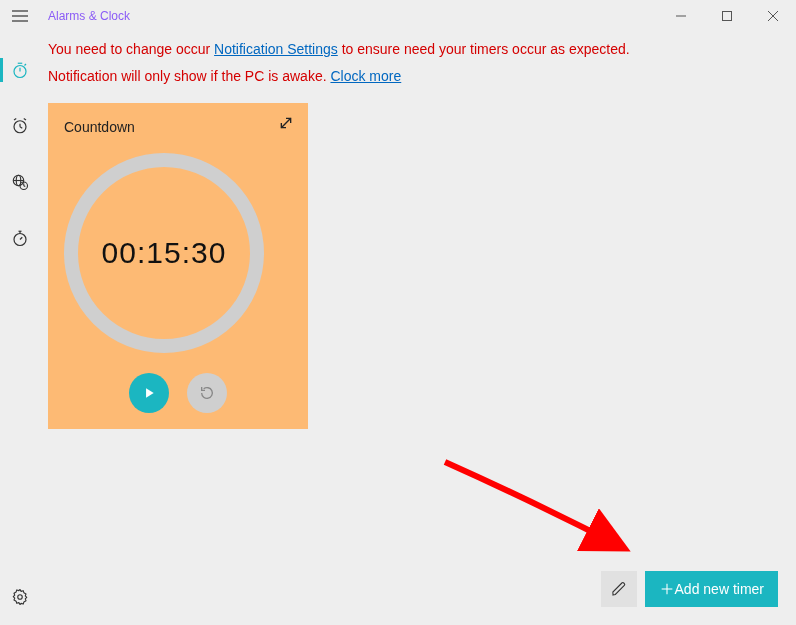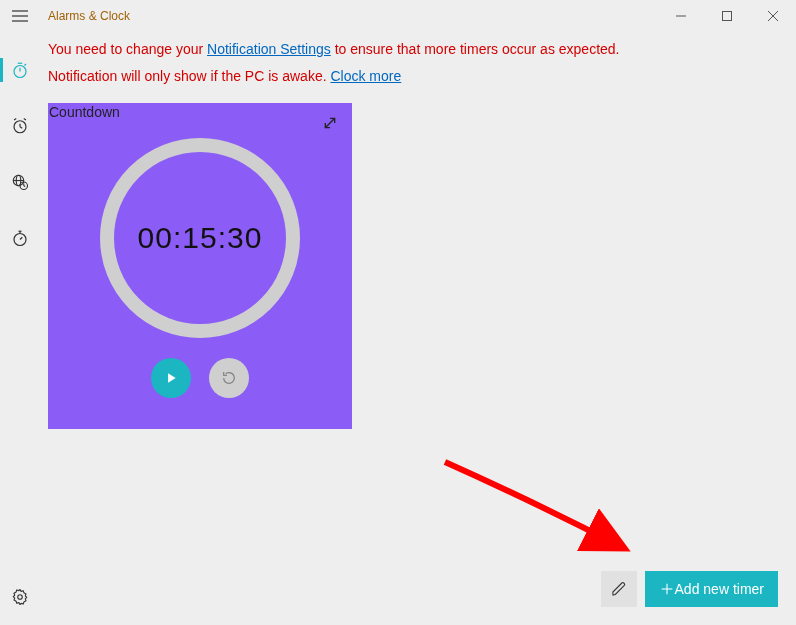--- a/index.html
+++ b/index.html
@@ -10,21 +10,21 @@
       height: 625px;
       overflow: hidden;
       position: relative;
     }
     .titlebar {
       height: 32px;
       display: flex;
       align-items: center;
       padding-left: 48px;
       font-size: 12px;
-      color: #a16207;
+      color: #8b5cf6;
     }
     .window-controls {
       position: absolute;
       top: 0;
       right: 0;
       display: flex;
     }
     .window-btn {
       width: 46px;
       height: 32px;
@@ -94,39 +94,38 @@
     .notice {
       color: #d40000;
       font-size: 14px;
       line-height: 1.9;
       margin-bottom: 14px;
     }
     .notice a {
       color: #0067c0;
     }
     .timer-card {
-      background: #8b5cf6;
-      width: 304px;
+      background: #fdba74;
+      width: 260px;
       height: 326px;
       position: relative;
-      padding: 1px;
+      padding: 16px;
     }
     .timer-title {
       font-size: 14px;
       color: #222;
     }
     .expand-icon {
       position: absolute;
       top: 12px;
       right: 14px;
       color: #222;
     }
     .ring-wrap {
       display: flex;
-      justify-content: center;
       margin-top: 18px;
     }
     .ring {
       width: 200px;
       height: 200px;
       border-radius: 50%;
       border: 14px solid #cfcfcf;
       display: flex;
       align-items: center;
       justify-content: center;
@@ -259,21 +258,21 @@
   <div class="sidebar-item">
     <svg width="18" height="18" viewBox="0 0 24 24" fill="none" stroke="currentColor" stroke-width="1.5">
       <circle cx="12" cy="12" r="3"></circle>
       <path d="M12 2l1.5 2.5 2.8-.9.9 2.8L20 8l-1 2.5 2 2-2 2 1 2.5-2.8 1.6-.9 2.8-2.8-.9L12 22l-1.5-2.5-2.8.9-.9-2.8L4 16l1-2.5-2-2 2-2L4 7l2.8-1.6.9-2.8 2.8.9z" stroke-linejoin="round"></path>
     </svg>
   </div>
 </div>
 
 <div class="content">
   <div class="notice">
-    <span>You need to change your </span><a href="#">Notification Settings</a><span> to ensure that more timers occur as expected.</span><br>
+    <span>You need to change occur </span><a href="#">Notification Settings</a><span> to ensure need your timers occur as expected.</span><br>
     <span>Notification will only show if the PC is awake. </span><a href="#">Clock more</a>
   </div>
 
   <div class="timer-card">
     <div class="timer-title">Countdown</div>
     <div class="expand-icon">
       <svg width="16" height="16" viewBox="0 0 24 24" fill="none" stroke="#222" stroke-width="2">
         <line x1="5" y1="19" x2="19" y2="5"></line>
           <polyline points="12,5 19,5 19,12" fill="none"></polyline>
           <polyline points="5,12 5,19 12,19" fill="none"></polyline>

